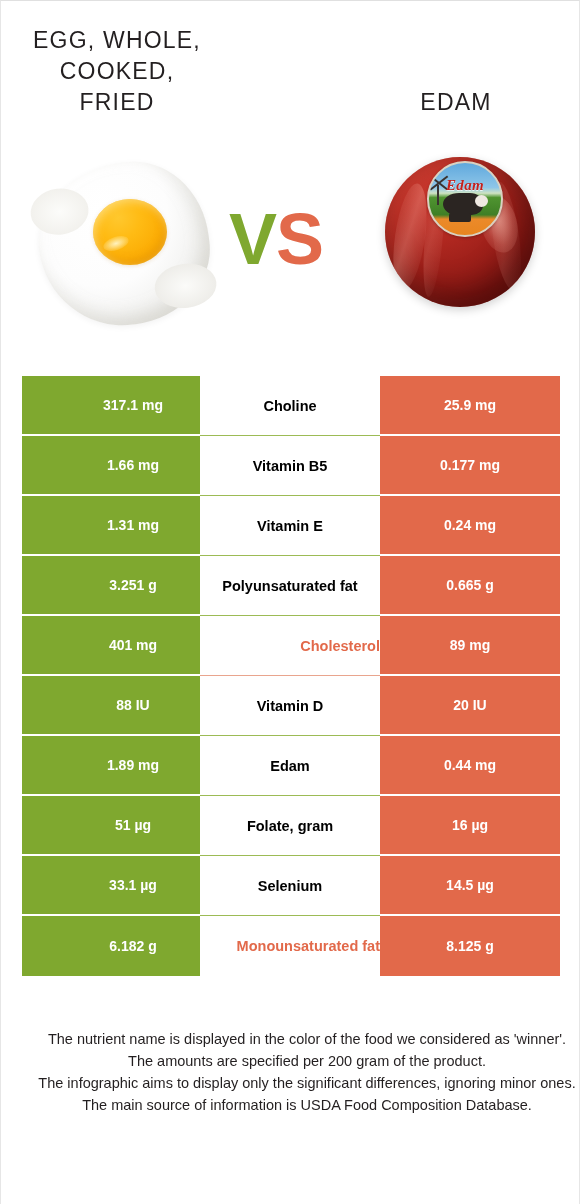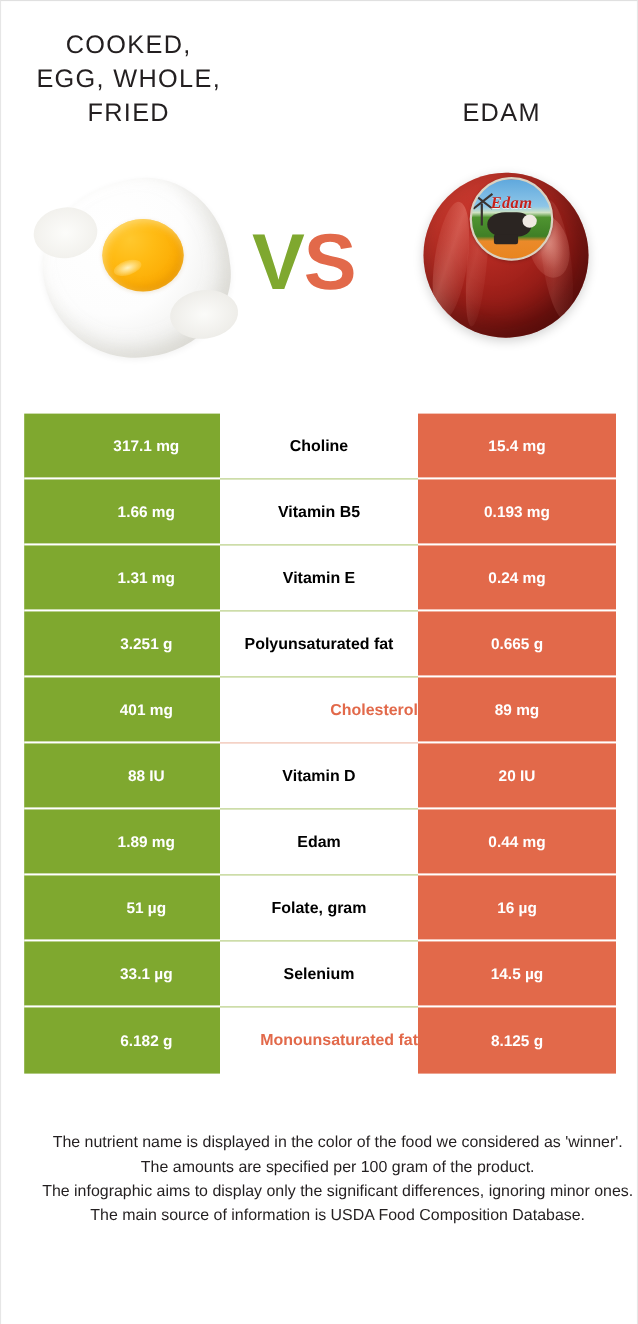--- a/index.html
+++ b/index.html
@@ -340,22 +340,22 @@
   }
   .footer p { margin: 0; }
 </style>
 </head>
 <body>
 
 <div class="page">
 
   <div class="titles">
     <div class="title-block title-left">
+        <span class="title-line">EGG, WHOLE,</span>
         <span class="title-line">COOKED,</span>
-        <span class="title-line">EGG, WHOLE,</span>
         <span class="title-line">FRIED</span>
       </div>
     <div class="title-block title-right">
         <span class="title-line">EDAM</span>
       </div>
   </div>
 
   <div class="imagery">
 
     <div class="egg-wrap">
@@ -383,28 +383,28 @@
     </div>
 
   </div>
 
   <div class="table">
       <div class="row">
         <div class="cell cell-left">317.1 mg</div>
         <div class="cell cell-mid ">
           <span class="win-green">Choline</span>
         </div>
-        <div class="cell cell-right">15.4 mg</div>
+        <div class="cell cell-right">25.9 mg</div>
       </div>
       <div class="row">
         <div class="cell cell-left">1.66 mg</div>
         <div class="cell cell-mid ">
           <span class="win-green">Vitamin B5</span>
         </div>
-        <div class="cell cell-right">0.193 mg</div>
+        <div class="cell cell-right">0.177 mg</div>
       </div>
       <div class="row">
         <div class="cell cell-left">1.31 mg</div>
         <div class="cell cell-mid ">
           <span class="win-green">Vitamin E</span>
         </div>
         <div class="cell cell-right">0.24 mg</div>
       </div>
       <div class="row">
         <div class="cell cell-left">3.251 g</div>
@@ -452,18 +452,18 @@
         <div class="cell cell-left">6.182 g</div>
         <div class="cell cell-mid loser-red">
           <span class="win-red">Monounsaturated fat</span>
         </div>
         <div class="cell cell-right">8.125 g</div>
       </div>
     </div>
 
   <div class="footer">
       <p>The nutrient name is displayed in the color of the food we considered as 'winner'.</p>
-      <p>The amounts are specified per 100 gram of the product.</p>
+      <p>The amounts are specified per 200 gram of the product.</p>
       <p>The infographic aims to display only the significant differences, ignoring minor ones.</p>
       <p>The main source of information is USDA Food Composition Database.</p>
     </div>
 
 </div>
 
 </body></html>

